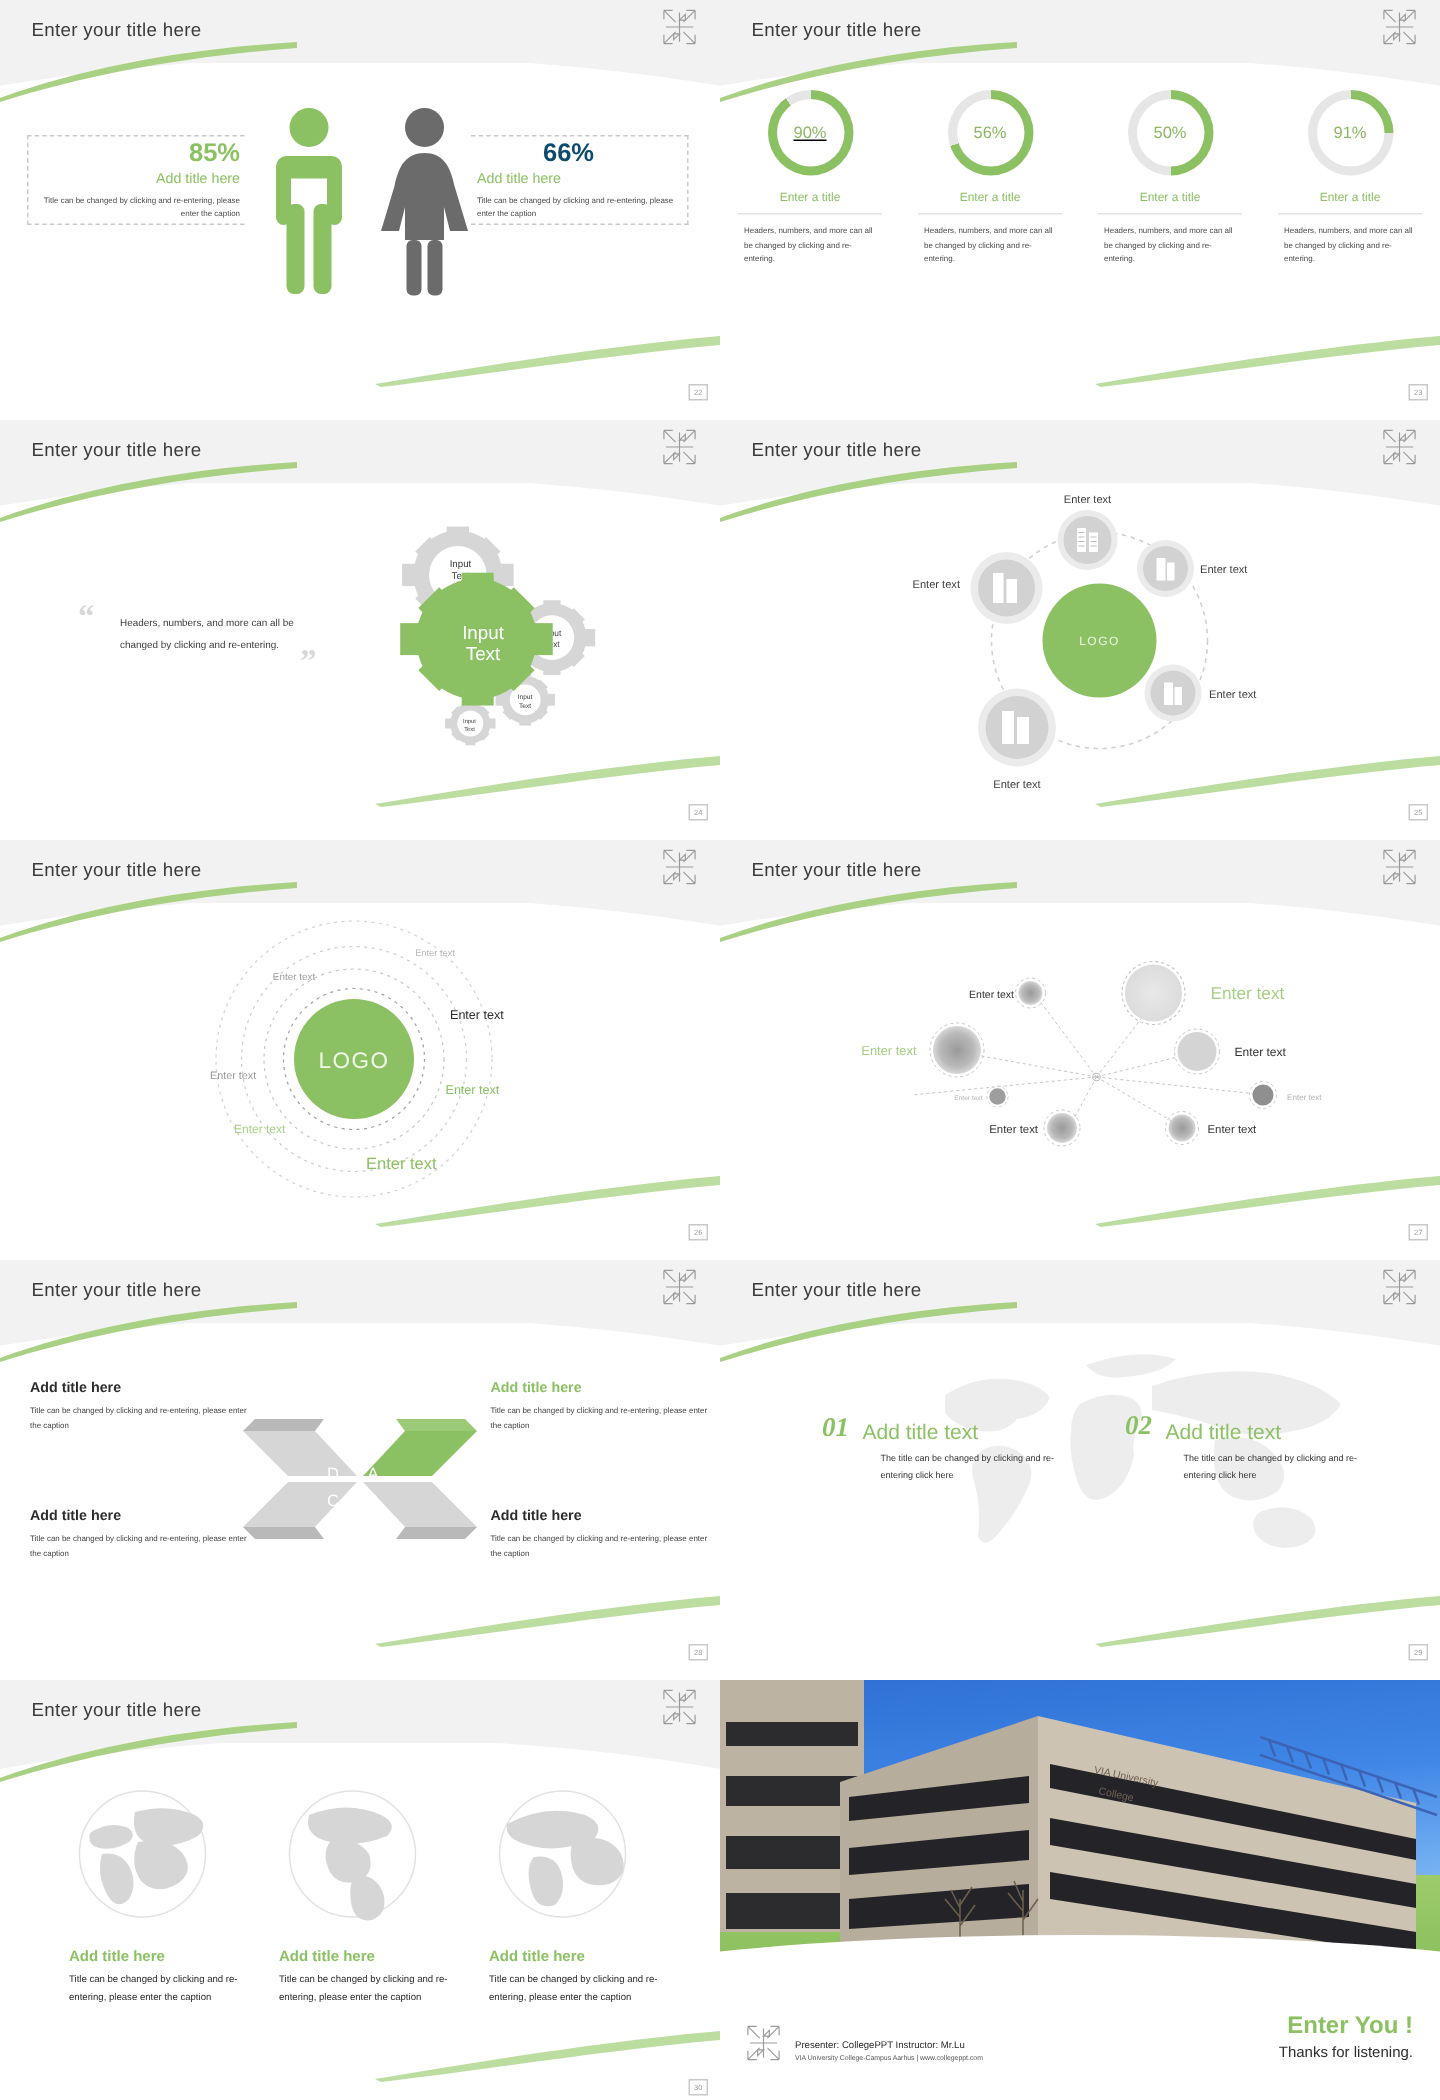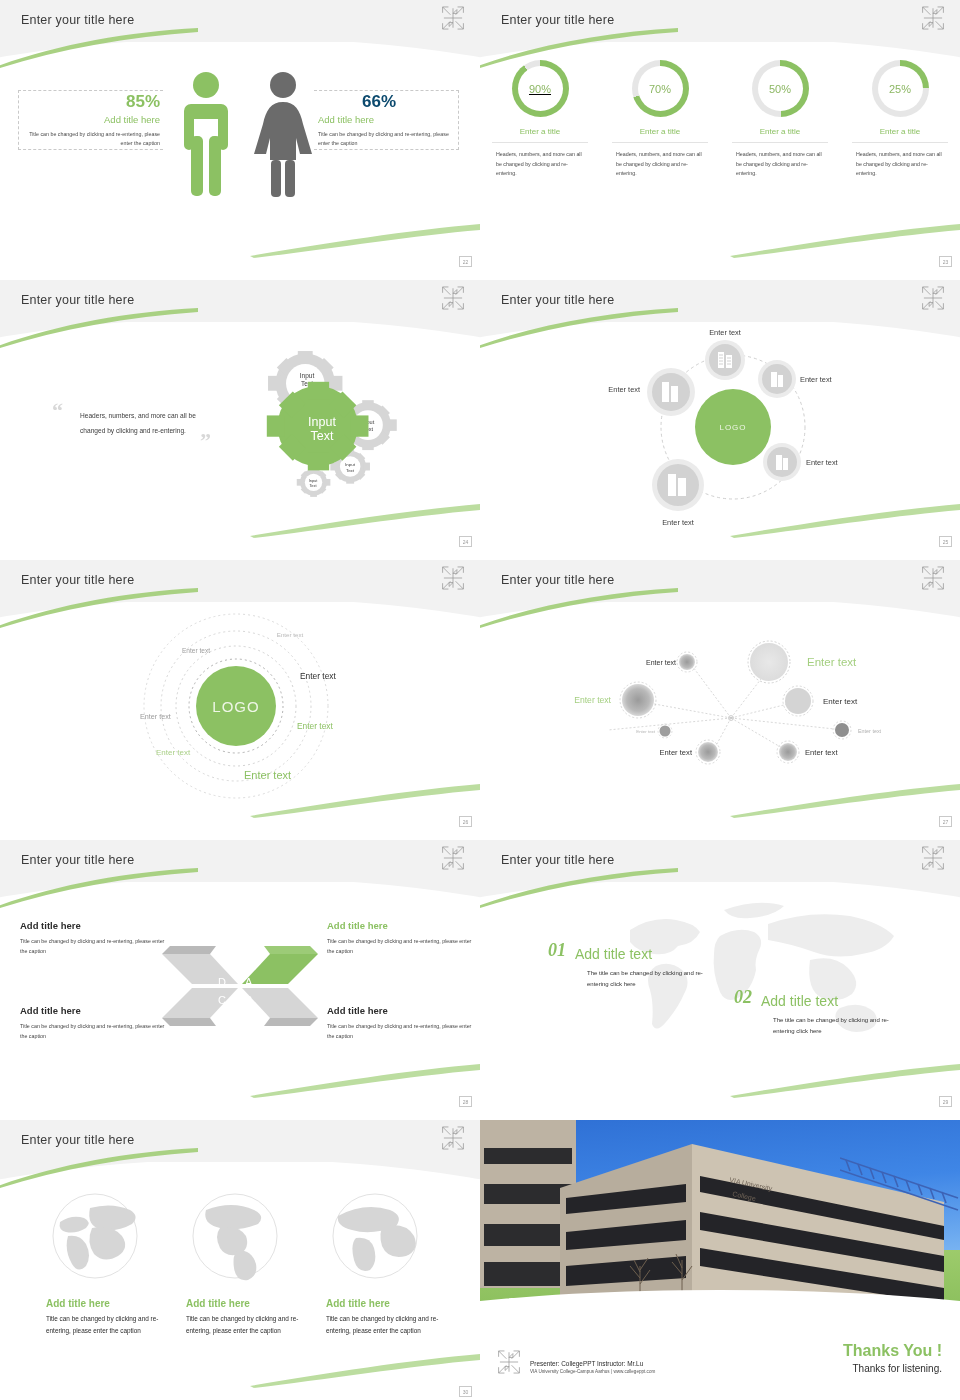--- a/index.html
+++ b/index.html
@@ -206,35 +206,35 @@
     <div class="donuts">
       <div class="donut-col">
         <div class="ring" id="ring0" style="background: conic-gradient(rgb(140, 193, 99) 0deg, rgb(140, 193, 99) 324deg, rgb(230, 230, 230) 324deg, rgb(230, 230, 230) 360deg); text-decoration: underline;">
           <div class="ring-inner">90%</div>
         </div>
         <span class="donut-title">Enter a title</span>
         <div class="donut-cap">Headers, numbers, and more can all be changed by clicking and re-entering.</div>
       </div>
       <div class="donut-col">
         <div class="ring" id="ring1" style="background: conic-gradient(rgb(140, 193, 99) 0deg, rgb(140, 193, 99) 252deg, rgb(230, 230, 230) 252deg, rgb(230, 230, 230) 360deg);">
-          <div class="ring-inner">70%</div>
+          <div class="ring-inner">56%</div>
         </div>
         <span class="donut-title">Enter a title</span>
         <div class="donut-cap">Headers, numbers, and more can all be changed by clicking and re-entering.</div>
       </div>
       <div class="donut-col">
         <div class="ring" id="ring2" style="background: conic-gradient(rgb(140, 193, 99) 0deg, rgb(140, 193, 99) 180deg, rgb(230, 230, 230) 180deg, rgb(230, 230, 230) 360deg);">
           <div class="ring-inner">50%</div>
         </div>
         <span class="donut-title">Enter a title</span>
         <div class="donut-cap">Headers, numbers, and more can all be changed by clicking and re-entering.</div>
       </div>
       <div class="donut-col">
         <div class="ring" id="ring3" style="background: conic-gradient(rgb(140, 193, 99) 0deg, rgb(140, 193, 99) 90deg, rgb(230, 230, 230) 90deg, rgb(230, 230, 230) 360deg);">
-          <div class="ring-inner">25%</div>
+          <div class="ring-inner">91%</div>
         </div>
         <span class="donut-title">Enter a title</span>
         <div class="donut-cap">Headers, numbers, and more can all be changed by clicking and re-entering.</div>
       </div>
     </div>
     <div class="pagenum">23</div>
   </div>
 
   <div class="slide">
     <div class="slide-body"></div>
@@ -661,30 +661,30 @@
         <path d="M176 126 q14 -6 26 4 q10 10 2 24 q-6 14 -18 28 q-10 12 -14 2 q2 -20 -2 -34 q-6 -16 6 -24 z"></path>
         <path d="M240 96 q18 -10 34 -4 q10 6 6 16 q-6 12 -4 22 q-4 20 -18 28 q-12 6 -18 -6 q-8 -20 -6 -38 q0 -12 6 -18 z"></path>
         <path d="M288 84 q40 -14 82 -8 q30 6 44 20 q-8 14 -32 18 q-26 6 -48 -2 q-22 -8 -46 -12 z"></path>
         <path d="M330 120 q24 -6 38 8 q14 14 4 26 q-14 10 -30 4 q-16 -8 -12 -38 z"></path>
         <path d="M360 168 q20 -8 34 4 q8 12 -6 18 q-18 6 -30 -6 q-6 -10 2 -16 z"></path>
         <path d="M244 70 q34 -12 60 -4 q-10 10 -34 12 q-18 2 -26 -8 z"></path>
       </g>
     </svg>
 
     <div style="position:absolute; left:68px; top:100px; z-index:5;">
-      <div style="display:flex; align-items:flex-start; gap:9px;">
+      <div style="display:flex; align-items:center; gap:9px;">
         <div class="num">01</div>
         <div style="padding-top:6px;">
           <div class="s8-title">Add title text</div>
         </div>
       </div>
       <div class="s8-cap" style="margin-left:39px; width:135px;">The title can be changed by clicking and re-entering click here</div>
     </div>
 
-    <div style="position:absolute; left:254px; top:100px; z-index:5;margin-top:47px;">
+    <div style="position:absolute; left:270px; top:100px; z-index:5;">
       <div style="display:flex; align-items:flex-start; gap:9px;">
         <div class="num">02</div>
         <div style="padding-top:6px;">
           <div class="s8-title">Add title text</div>
         </div>
       </div>
       <div class="s8-cap" style="margin-left:39px; width:135px;">The title can be changed by clicking and re-entering click here</div>
     </div>
     <div class="pagenum">29</div>
   </div>
@@ -805,18 +805,18 @@
           <path d="M20 6 L20 36 M6 21 L34 21"></path>
           <path d="M20 14 L26 8 L26 14 Z"></path>
           <path d="M20 28 L14 34 L14 28 Z"></path>
         </g>
       </svg>
     <div class="footer-txt">
       <div class="footer-l1">Presenter: CollegePPT   Instructor: Mr.Lu</div>
       <div class="footer-l2">VIA University College-Campus Aarhus  |  www.collegeppt.com</div>
     </div>
     <div class="thanks">
-      <div class="thanks-big">Thanks You !</div>
+      <div class="thanks-big">Enter You !</div>
       <div class="thanks-sm">Thanks for listening.</div>
     </div>
   </div>
 
 </div>
 
 </body></html>

